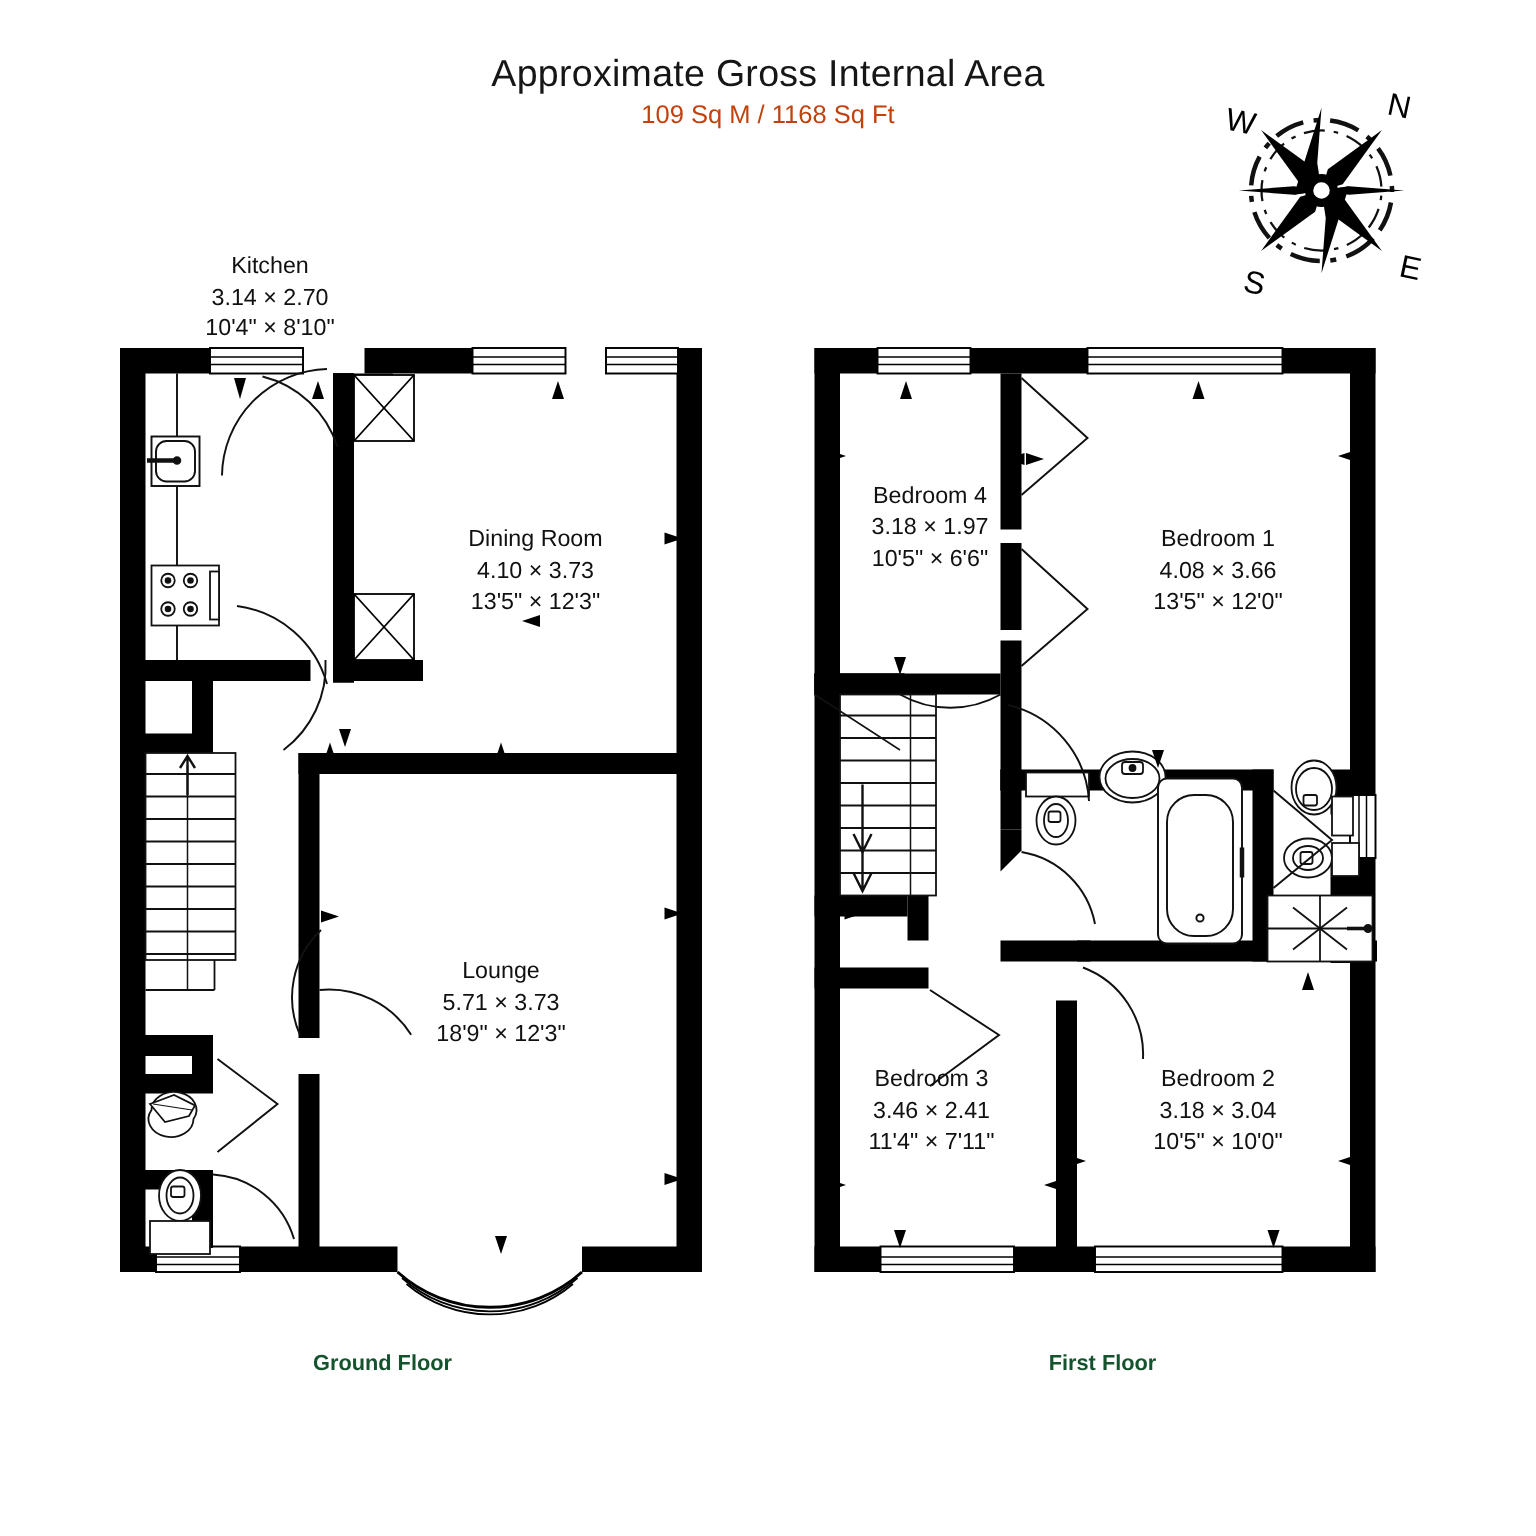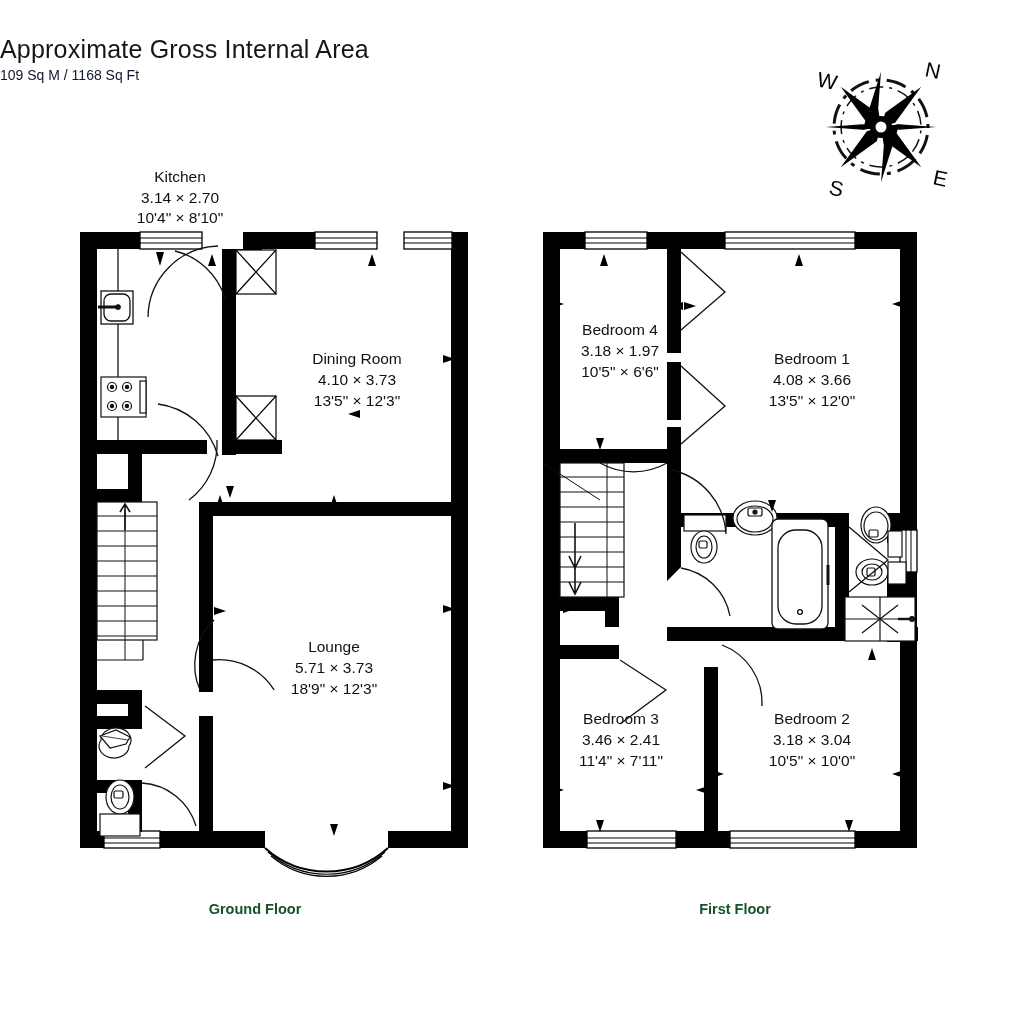--- a/index.html
+++ b/index.html
@@ -1,20 +1,20 @@
 <!DOCTYPE html>
 <html><head>
 <meta charset="utf-8">
 <style>
   html,body{margin:0;padding:0;background:#ffffff;}
   body{width:1024px;height:1024px;font-family:"Liberation Sans",sans-serif;color:#111;overflow:hidden;}
   #page{position:relative;width:1024px;height:1024px;}
-  .title-block{position:absolute;left:0;top:34px;width:1024px;text-align:left;}
+  .title-block{position:absolute;left:0;top:34px;width:1024px;text-align:center;}
   .title-main{font-size:25px;letter-spacing:.2px;color:#161616;line-height:1.2;}
-  .title-sub{font-size:14px;color:#0f172a;line-height:1.35;margin-top:2px;}
+  .title-sub{font-size:17px;color:#c2410c;line-height:1.35;margin-top:2px;}
   .compass{position:absolute;left:806px;top:52px;width:150px;height:150px;}
   .floor-label{position:absolute;font-size:14.5px;font-weight:bold;color:#14532d;text-align:center;}
   #ground-floor-label{left:160px;top:901px;width:190px;}
   #first-floor-label{left:640px;top:901px;width:190px;}
   .disclaimer{position:absolute;left:92px;top:946px;width:840px;text-align:center;
       font-size:13.4px;color:#b9b9b9;line-height:1.55;}
   svg{display:block;}
   .plan{position:absolute;left:0;top:0;}
   text.rm{font-family:"Liberation Sans",sans-serif;fill:#111;text-anchor:middle;}
   text.rm-name{font-size:15.5px;}

